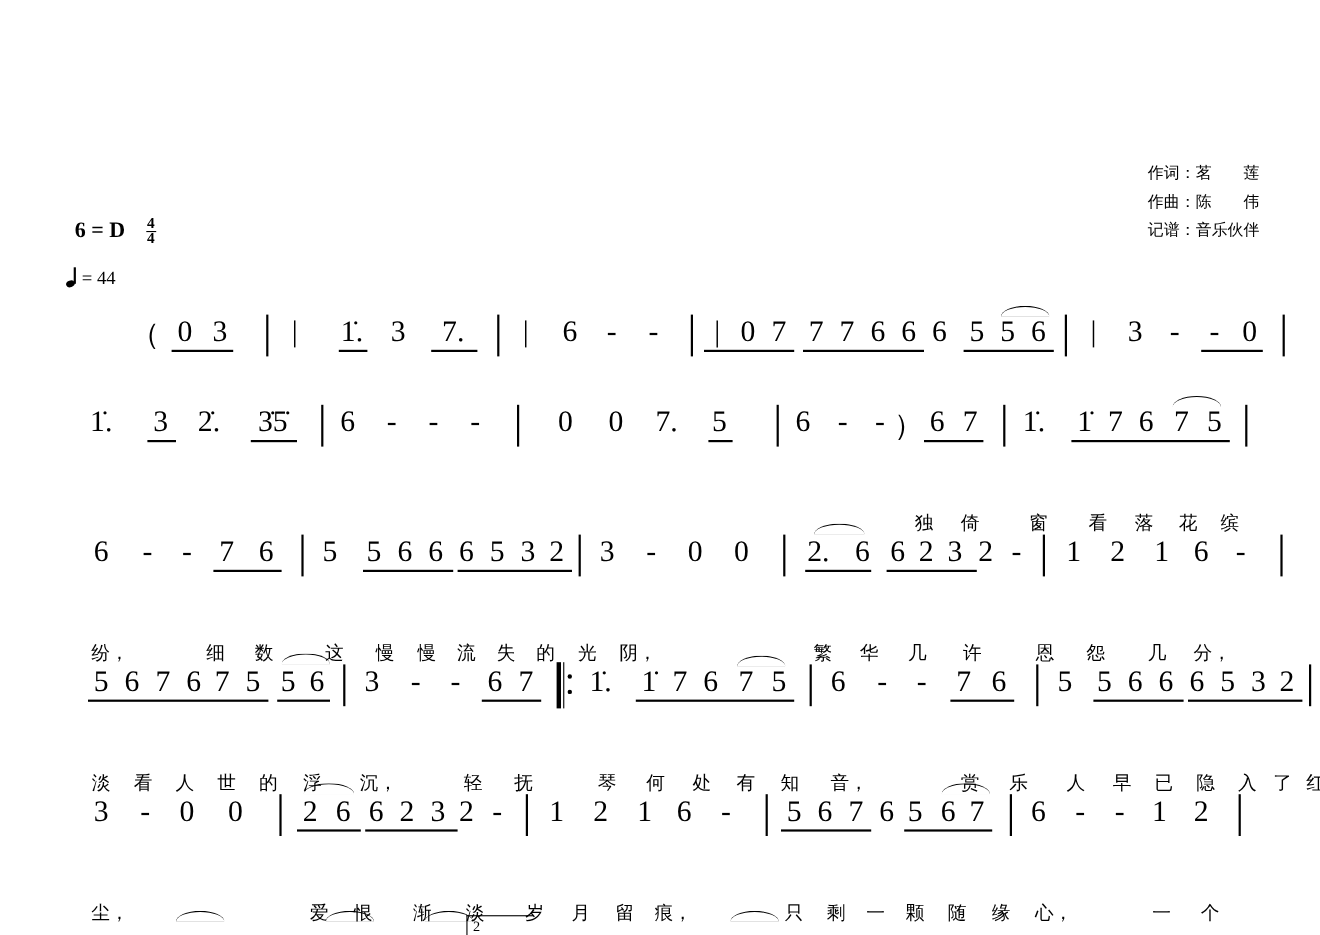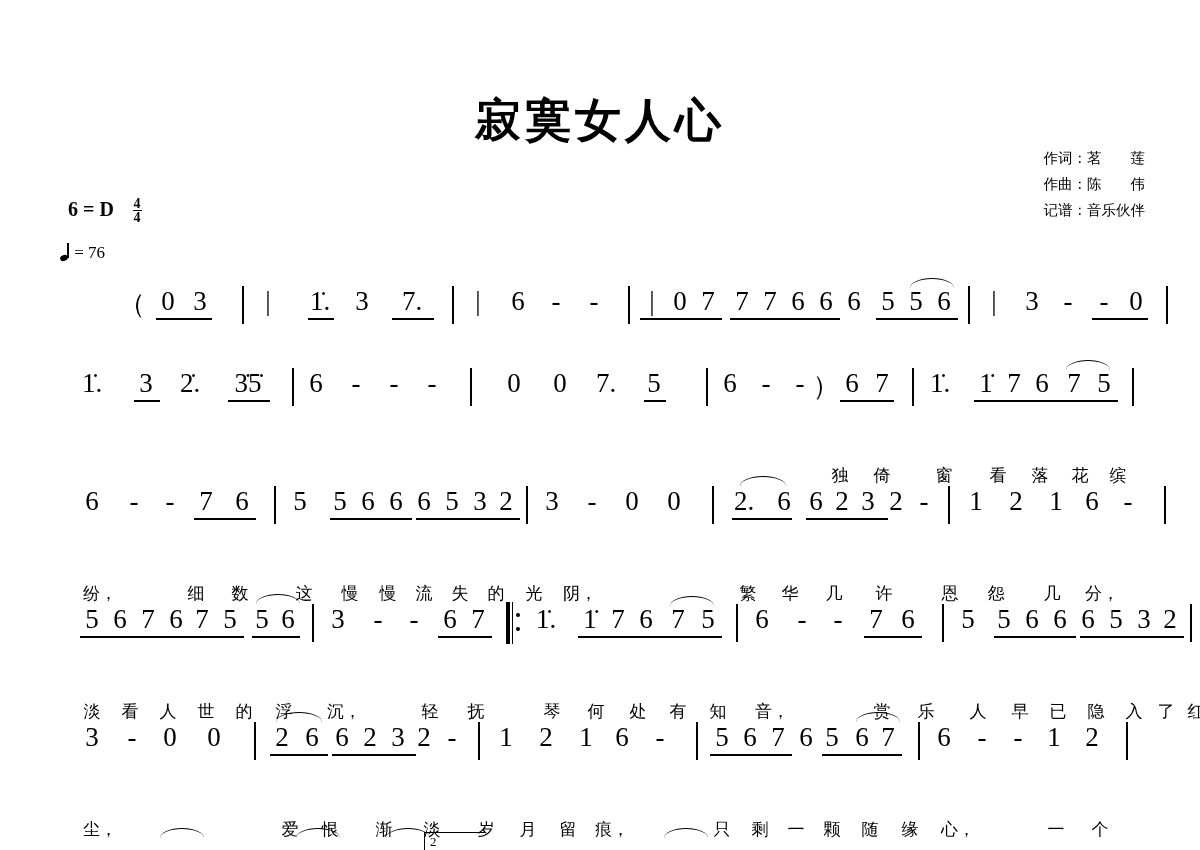--- a/index.html
+++ b/index.html
@@ -182,39 +182,38 @@
     font-family: "Liberation Serif", serif;
     font-size: 13px;
   }
   .paren { font-size: 27px; }
 </style>
 </head>
 <body>
 
 <div class="sheet">
 
-  <div class="title">寂寞女人心</div>
 
   <div class="credits">
     <div>作词：茗　　莲</div>
     <div>作曲：陈　　伟</div>
     <div>记谱：音乐伙伴</div>
   </div>
 
   <div class="keysig">
     <b>6 = D</b>
     <span class="frac">
       <span class="num">4</span>
       <span class="den">4</span>
     </span>
   </div>
 
   <div class="tempo">
     <span class="qnote"></span>
-    <span>= 76</span>
+    <span>= 44</span>
   </div>
 
   <div class="system" id="sys1" style="top:286px;">
     <div class="notes">
       <span class="tok paren" style="left:132px;">（</span>
       <span class="tok" style="left:168px;">0</span>
       <span class="tok" style="left:200px;">3</span>
       <span class="ul1" style="left:156px; top:32px; width:56px;"></span>
       <span class="bar" style="left:242px; top:0px; height:38px;"></span>
       <span class="tok" style="left:268px;">|</span>

